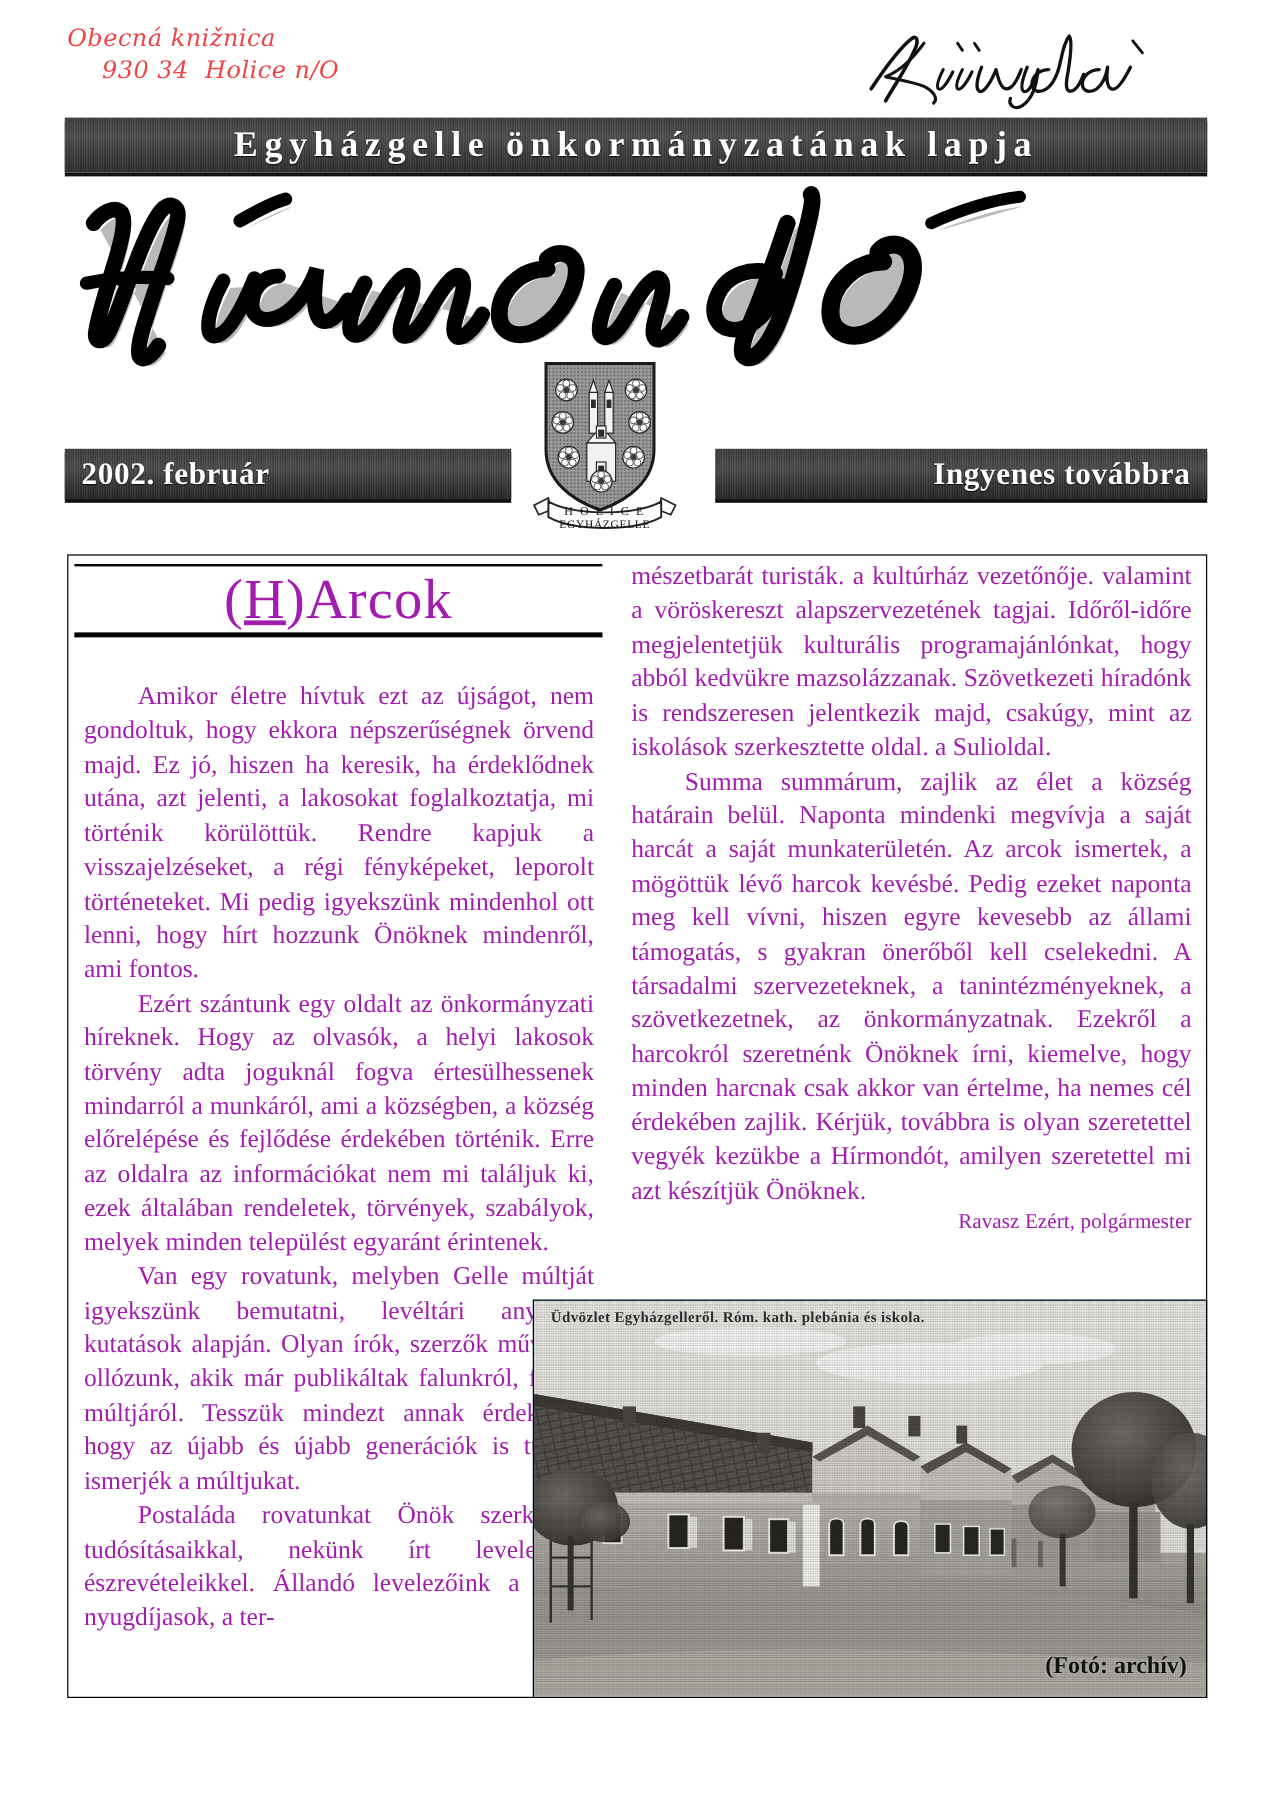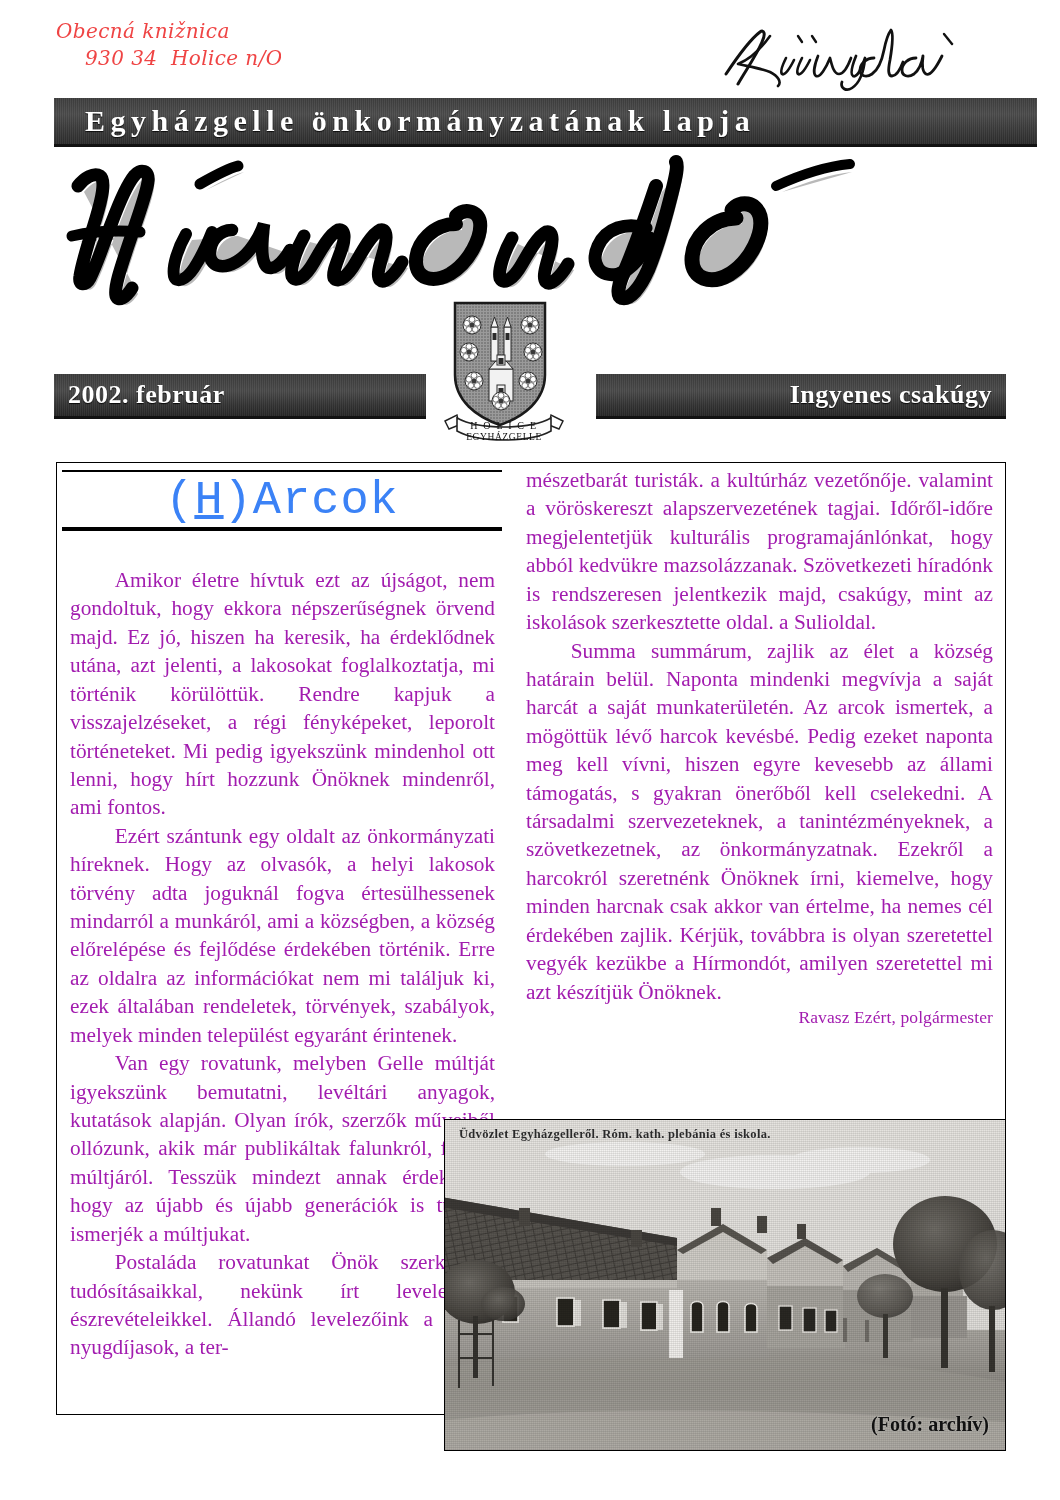--- a/index.html
+++ b/index.html
@@ -46,23 +46,22 @@
     top: 98px;
     width: 952px;
     height: 46px;
     background:
       repeating-linear-gradient(90deg,
         rgba(255,255,255,0.05) 0px, rgba(255,255,255,0.05) 1px,
         rgba(0,0,0,0.06) 1px, rgba(0,0,0,0.06) 2px),
       linear-gradient(180deg, #3f3f3f 0%, #4c4c4c 35%, #3a3a3a 70%, #2d2d2d 100%);
     display: flex;
     align-items: center;
-    justify-content: flex-start;
+    justify-content: center;
     box-shadow: 0 3px 0 0 #121212;
-    padding-left: 31px;
   }
   .banner-text {
     color: #fff;
     font-family: "Liberation Serif", serif;
     font-weight: bold;
     font-size: 30px;
     letter-spacing: 5.5px;
     text-shadow: 0 1px 1px rgba(0,0,0,0.8);
     white-space: nowrap;
   }
@@ -152,26 +151,26 @@
     top: 8px;
     width: 440px;
     text-align: center;
   }
   .headline-rule-top {
     height: 2px;
     background: #000;
     margin: 0 0 2px 0;
   }
   .headline {
-    font-family: Liberation Mono, monospace;
+    font-family: Liberation Serif, serif;
     font-size: 47px;
     line-height: 1.06;
     font-weight: normal;
     letter-spacing: 1px;
-    color: #3b82f6;
+    color: #a21caf;
     -webkit-text-stroke: 0;
     padding: 2px 0 0 0;
     white-space: nowrap;
   }
   .headline .hl-open { font-size: 47px; }
   .headline .hl-h {
     text-decoration: underline;
     text-underline-offset: 2px;
   }
   .headline-rule-bottom {
@@ -216,21 +215,20 @@
   .photo {
     position: absolute;
     left: 444px;
     top: 1083px;
     width: 562px;
     height: 332px;
     overflow: hidden;
     border: 1px solid #000;
     box-sizing: border-box;
     background: #7dd3fc;
-    margin-top: 36px;
   }
   .photo svg { display: block; }
   .photo-caption {
     position: absolute;
     left: 14px;
     top: 7px;
     font-family: "Liberation Serif", serif;
     font-size: 12.5px;
     font-weight: bold;
     color: #2a2a2a;
@@ -433,21 +431,21 @@
       <text x="65" y="143" text-anchor="middle" font-family="Liberation Serif, serif" font-size="9.5" letter-spacing="0.6" fill="#111">EGYHÁZGELLE</text>
     </g>
   </svg>
 </div>
 
 <div class="bar bar-left">
   <span class="bar-text">2002. február</span>
 </div>
 
 <div class="bar bar-right">
-  <span class="bar-text">Ingyenes csakúgy</span>
+  <span class="bar-text">Ingyenes továbbra</span>
 </div>
 
 <div class="frame"></div>
 
 <div class="content">
 
   <div class="headline-box">
     <div class="headline-rule-top"></div>
     <div class="headline"><span class="hl-open">(</span><span class="hl-h">H</span><span>)Arcok</span></div>
     <div class="headline-rule-bottom"></div>

